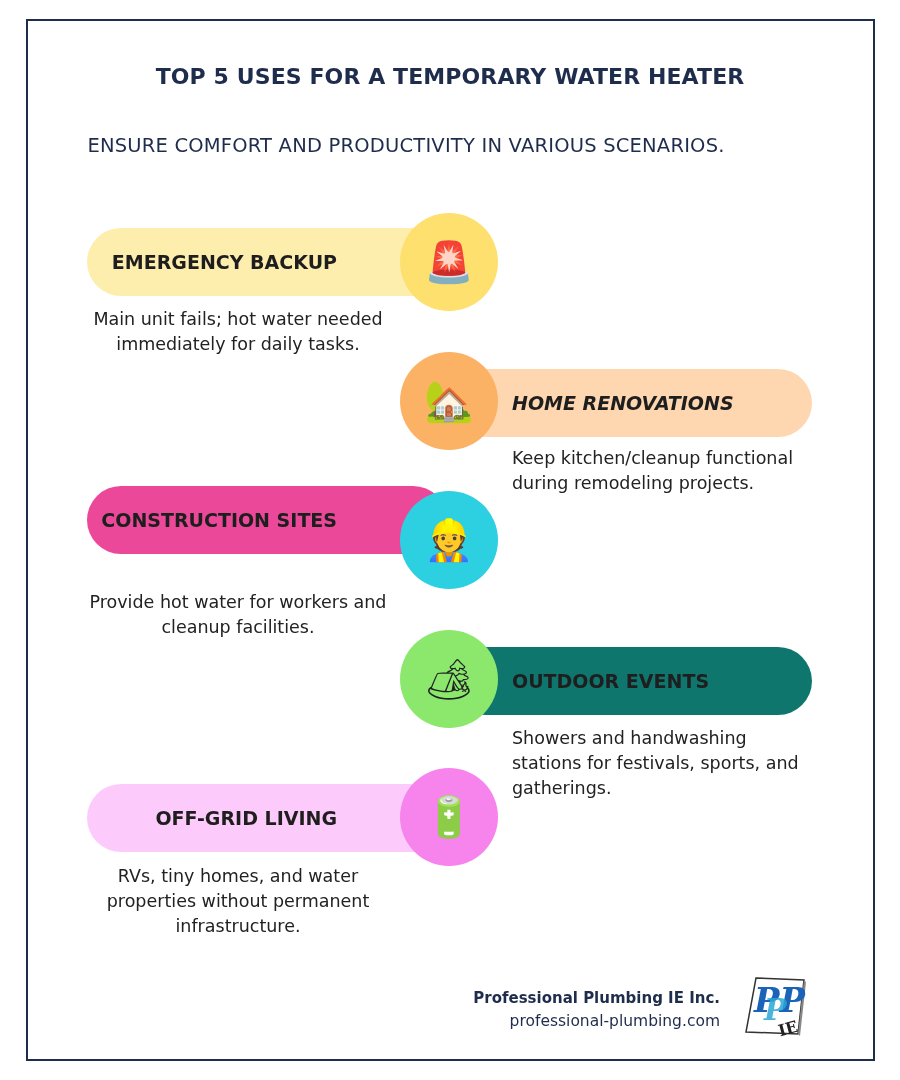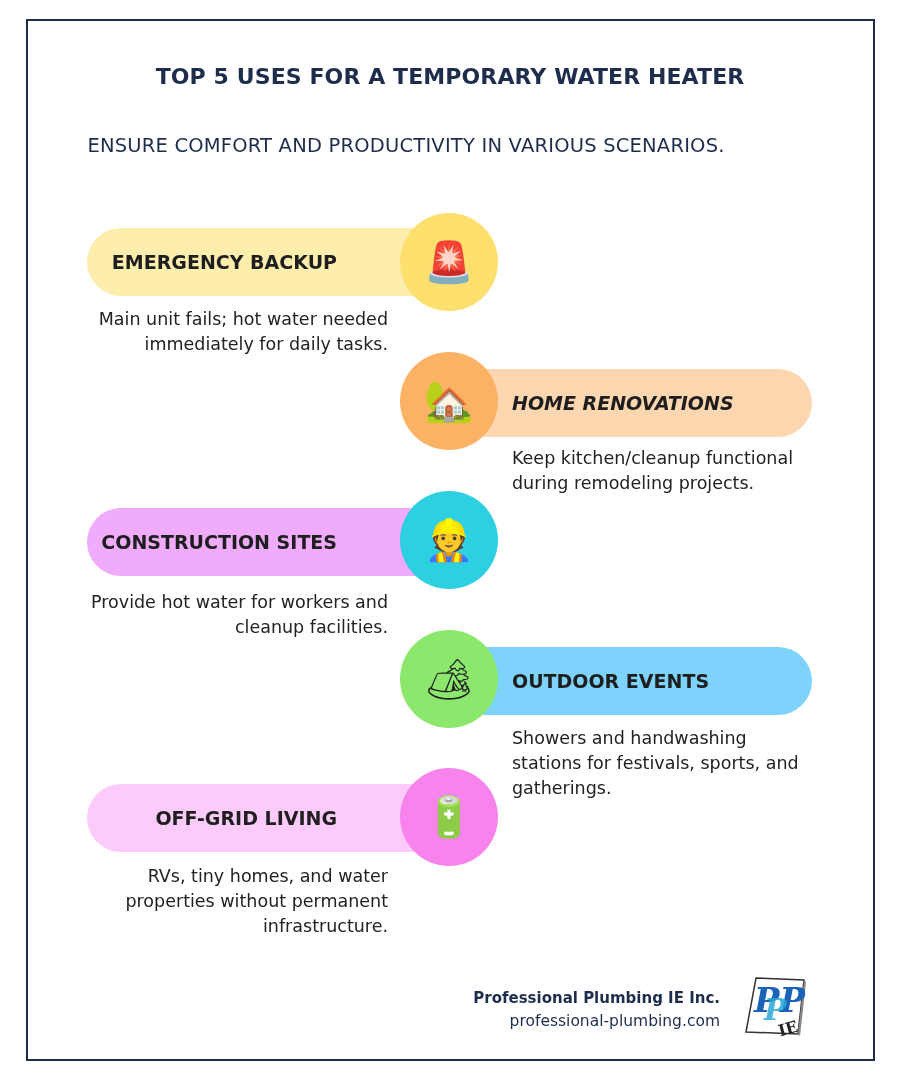--- a/index.html
+++ b/index.html
@@ -37,21 +37,21 @@
       position: absolute; left: 400px; width: 98px; height: 98px; border-radius: 50%;
       display: flex; align-items: center; justify-content: center;
       font-size: 40px; line-height: 1;
     }
 
     .desc {
       position: absolute; width: 300px;
       font-family: "DejaVu Sans", sans-serif; font-size: 17.5px; line-height: 25px;
       color: #222222;
     }
-    .desc.left { left: 88px; text-align: right; }
+    .desc.left { left: 88px; text-align: center; }
     .desc.right { left: 512px; text-align: left; width: 290px; }
 
     .footer-company {
       position: absolute; right: 180px; top: 989px; text-align: right;
       font-family: "DejaVu Sans", sans-serif; font-weight: bold; font-size: 15px; color: #1f2d4d;
     }
     .footer-url {
       position: absolute; right: 180px; top: 1012px; text-align: right;
       font-family: "DejaVu Sans", sans-serif; font-size: 15.5px; color: #1f2d4d;
     }
@@ -72,27 +72,27 @@
 </div>
 <div class="circle" style="top:213px;background:#fde06e;">🚨</div>
 <p class="desc left" style="top:307px;">Main unit fails; hot water needed immediately for daily tasks.</p>
 
 <div class="pill right" style="top:369px;background:#fed7b0;font-style:italic;">
   <span class="pill-label">HOME RENOVATIONS</span>
 </div>
 <div class="circle" style="top:352px;background:#fbb264;">🏡</div>
 <p class="desc right" style="top:446px;">Keep kitchen/cleanup functional during remodeling projects.</p>
 
-<div class="pill left" style="top:508px;background:#f0abfc;">
+<div class="pill left" style="top:486px;background:#ec4899;">
   <span class="pill-label">CONSTRUCTION SITES</span>
 </div>
 <div class="circle" style="top:491px;background:#2dd0e1;">👷</div>
 <p class="desc left" style="top:590px;">Provide hot water for workers and cleanup facilities.</p>
 
-<div class="pill right" style="top:647px;background:#7dd3fc;">
+<div class="pill right" style="top:647px;background:#0f766e;">
   <span class="pill-label">OUTDOOR EVENTS</span>
 </div>
 <div class="circle" style="top:630px;background:#8be86d;">🏕</div>
 <p class="desc right" style="top:726px;">Showers and handwashing stations for festivals, sports, and gatherings.</p>
 
 <div class="pill left" style="top:784px;background:#fdcbfb;">
   <span class="pill-label">OFF-GRID LIVING</span>
 </div>
 <div class="circle" style="top:768px;background:#f783ec;">🔋</div>
 <p class="desc left" style="top:864px;">RVs, tiny homes, and water properties without permanent infrastructure.</p>

